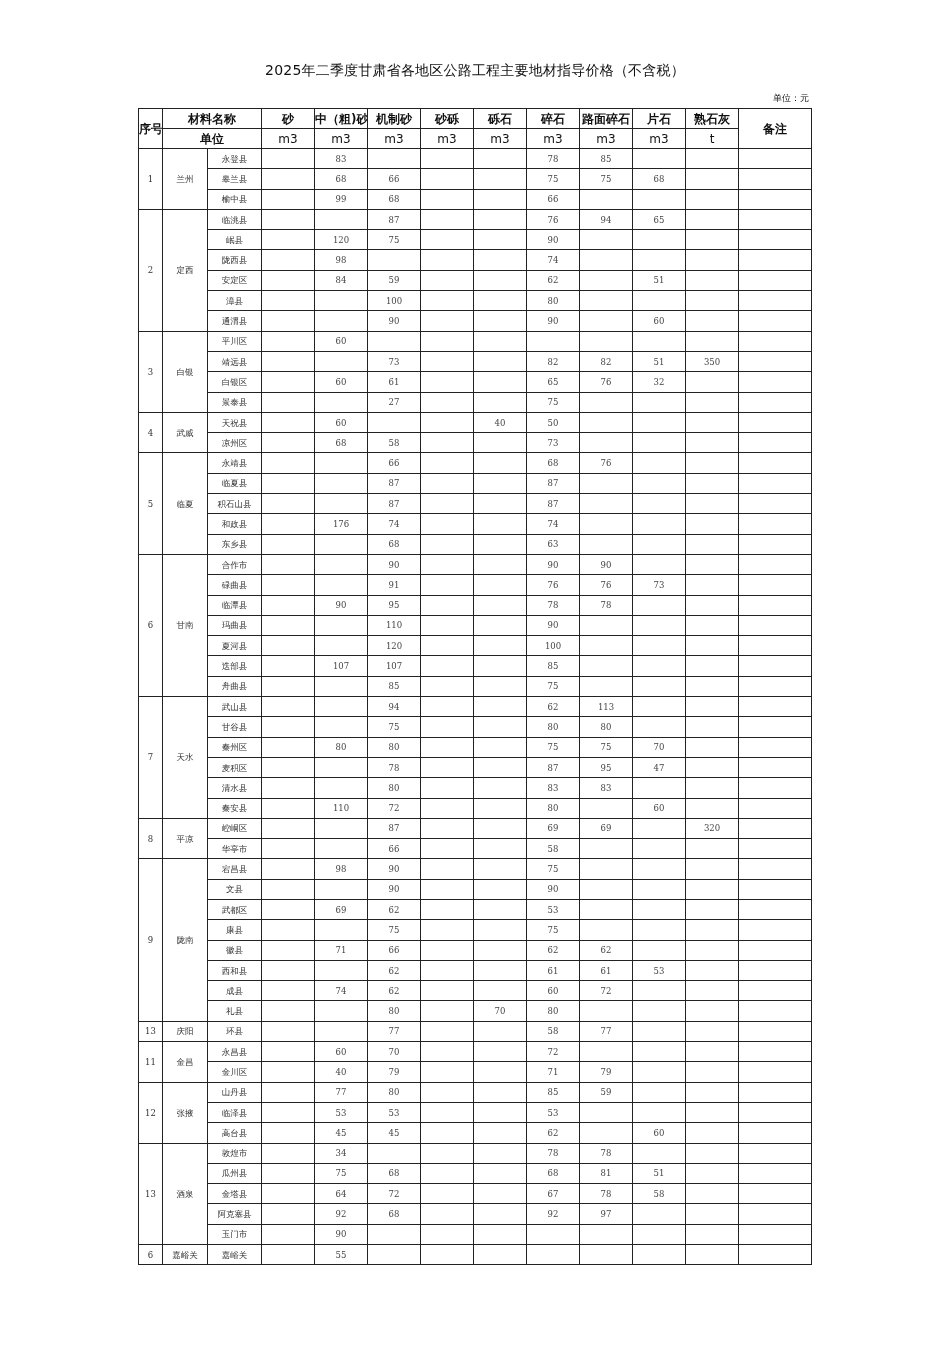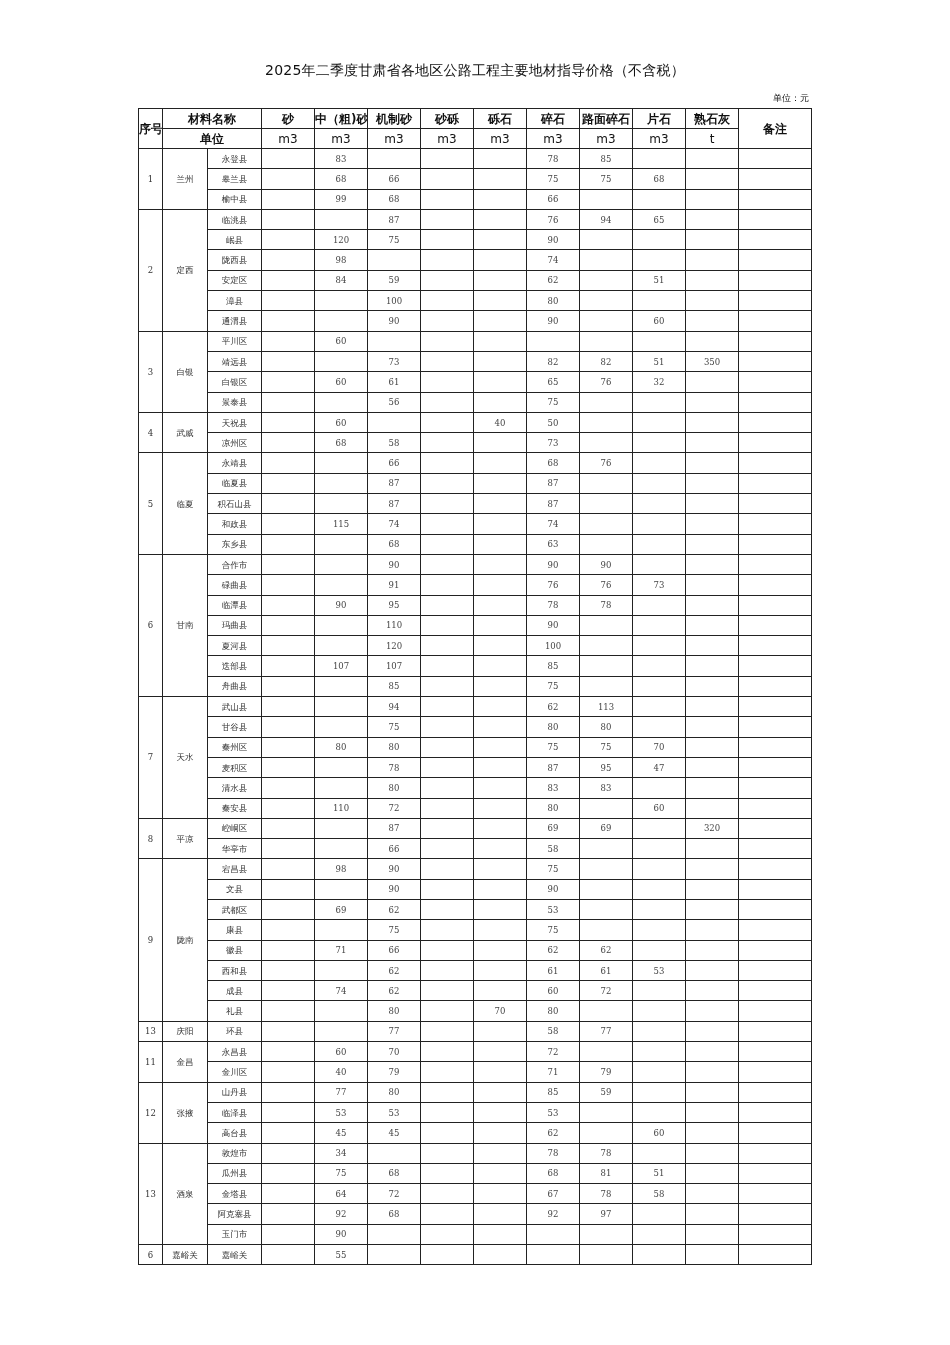--- a/index.html
+++ b/index.html
@@ -223,21 +223,21 @@
         <td class="v">65</td>
         <td class="v">76</td>
         <td class="v">32</td>
         <td class="v"></td>
         <td></td>
       </tr>
       <tr>
         <td class="county">景泰县</td>
         <td class="v"></td>
         <td class="v"></td>
-        <td class="v">56</td>
+        <td class="v">27</td>
         <td class="v"></td>
         <td class="v"></td>
         <td class="v">75</td>
         <td class="v"></td>
         <td class="v"></td>
         <td class="v"></td>
         <td></td>
       </tr>
       <tr>
         <td rowspan="2" class="idx">4</td>
@@ -304,21 +304,21 @@
         <td class="v"></td>
         <td class="v">87</td>
         <td class="v"></td>
         <td class="v"></td>
         <td class="v"></td>
         <td></td>
       </tr>
       <tr>
         <td class="county">和政县</td>
         <td class="v"></td>
-        <td class="v">115</td>
+        <td class="v">176</td>
         <td class="v">74</td>
         <td class="v"></td>
         <td class="v"></td>
         <td class="v">74</td>
         <td class="v"></td>
         <td class="v"></td>
         <td class="v"></td>
         <td></td>
       </tr>
       <tr>

